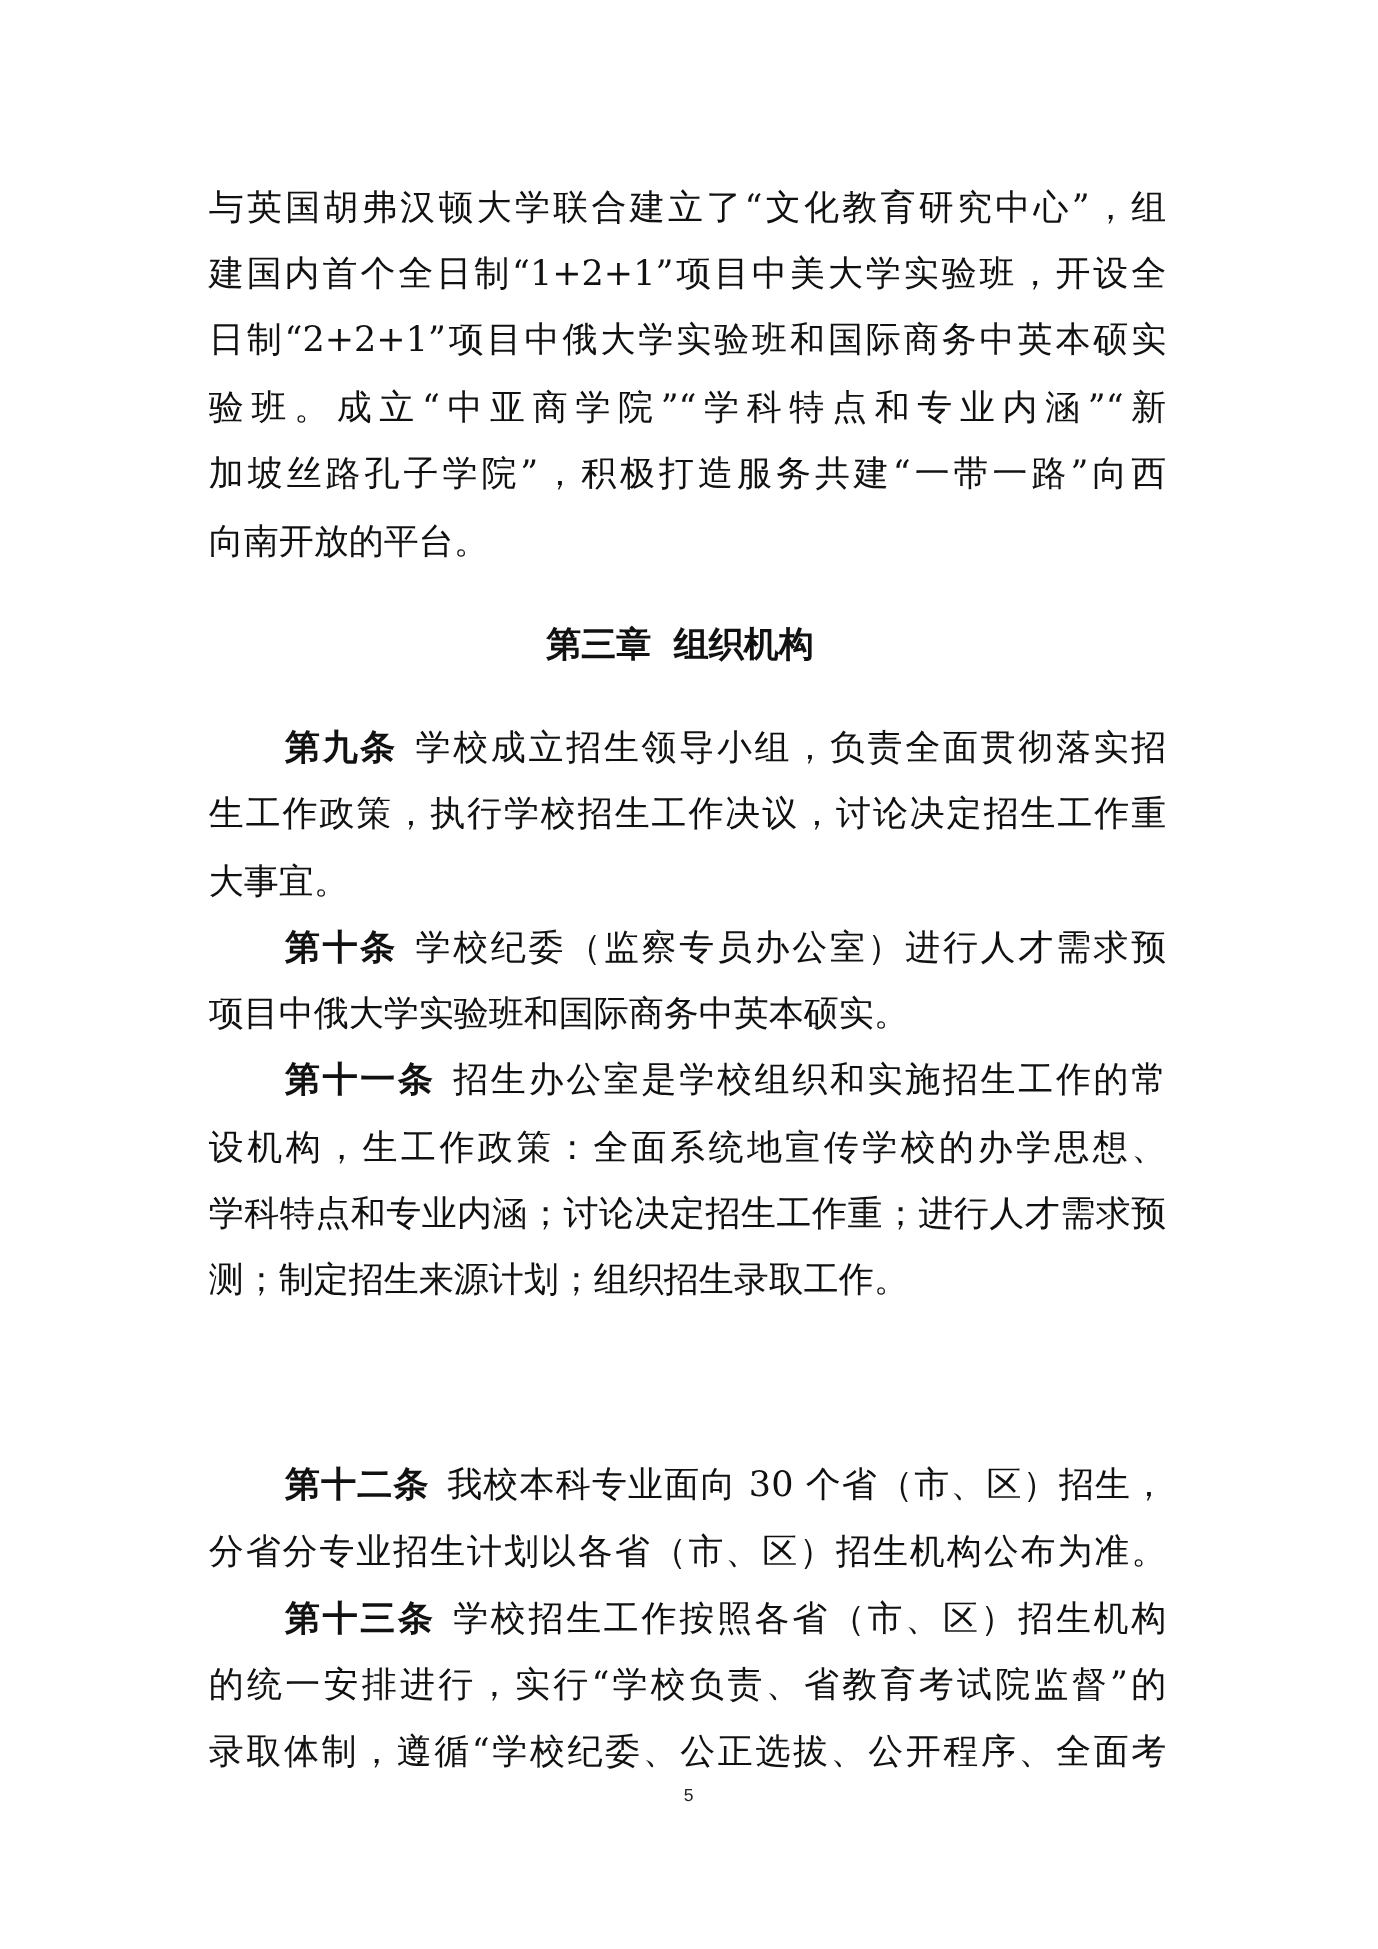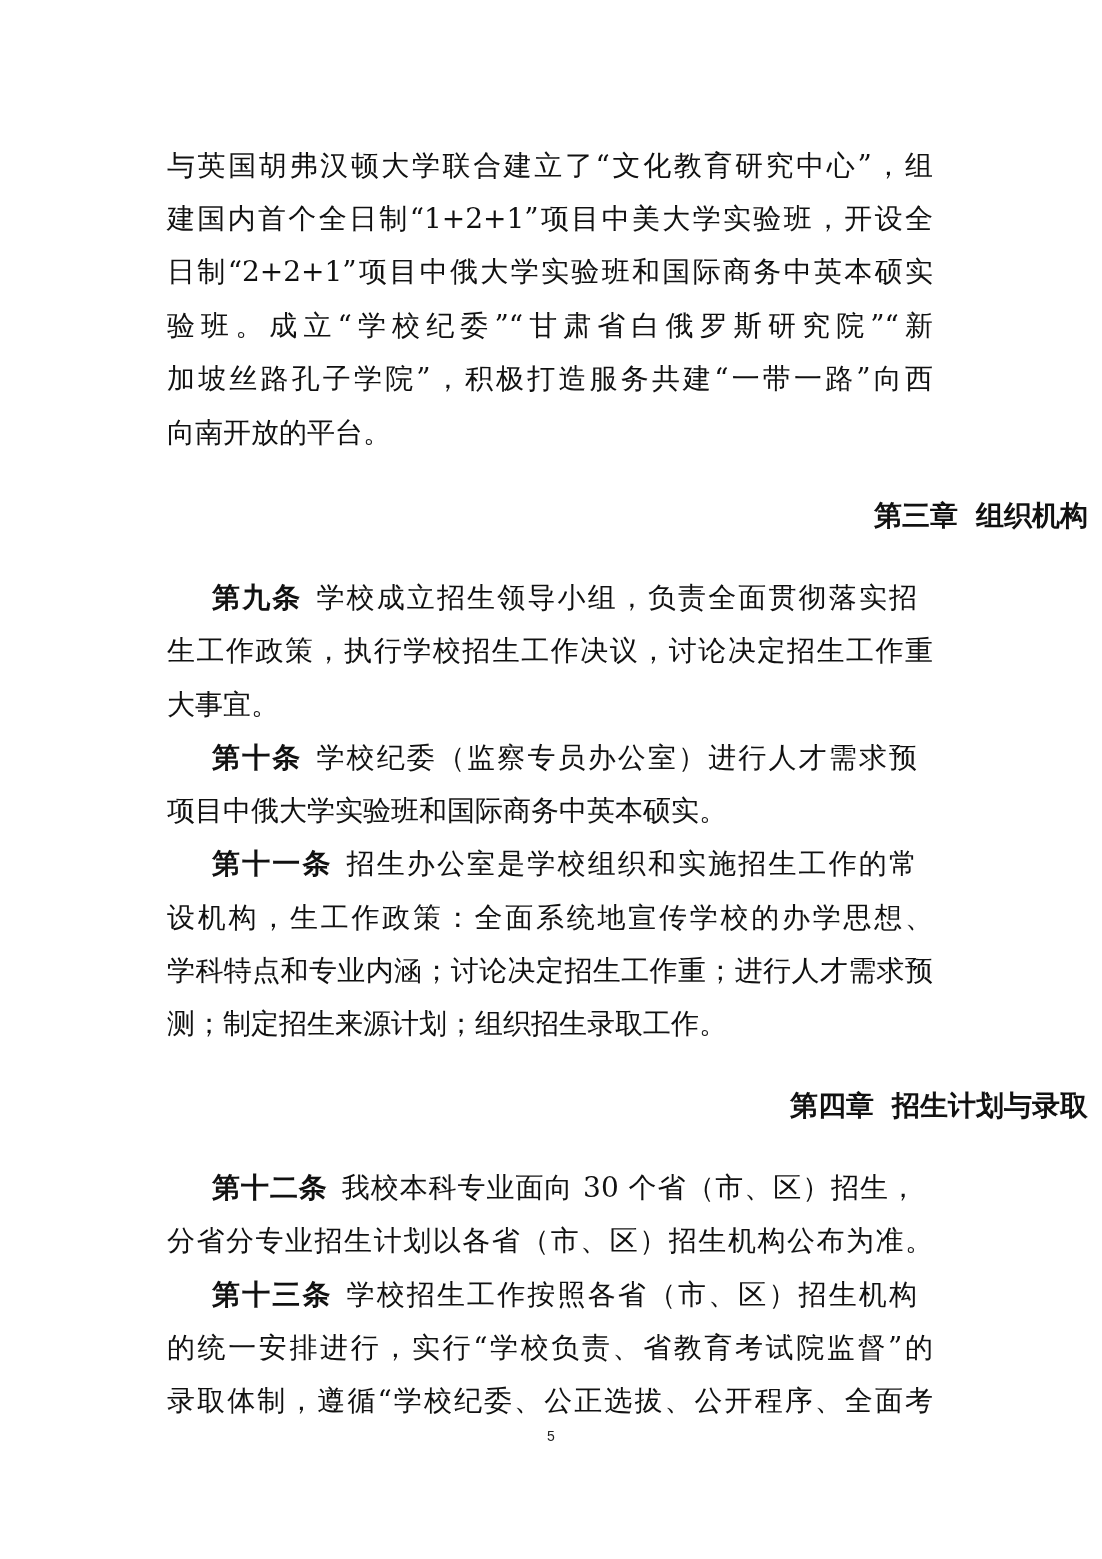--- a/index.html
+++ b/index.html
@@ -31,33 +31,33 @@
       line-height: 40px;
       white-space: nowrap;
       text-align: justify;
       text-align-last: justify;
       letter-spacing: 0px;
     }
     .line.last {
       text-align-last: left;
     }
     .line.indent {
-      left: 212px;
+      left: 228px;
       width: 705px;
     }
     .article-label {
       font-weight: bold;
       font-family: "DejaVu Sans", "Liberation Sans", sans-serif;
       margin-right: 14px;
     }
     .chapter {
       position: absolute;
       left: 0;
       width: 1088px;
-      text-align: right;
+      text-align: center;
       font-size: 28px;
       line-height: 40px;
       font-weight: bold;
       font-family: "DejaVu Sans", "Liberation Sans", sans-serif;
       white-space: nowrap;
     }
     .chapter .gap { display: inline-block; width: 18px; }
     .page-number {
       position: absolute;
       top: 1428px;
@@ -71,21 +71,21 @@
   </style>
 </head>
 <body>
 
 <div class="page">
 
   <div>
     <div class="line" style="top:146px">与英国胡弗汉顿大学联合建立了“文化教育研究中心”，组</div>
     <div class="line" style="top:199px">建国内首个全日制“1+2+1”项目中美大学实验班，开设全</div>
     <div class="line" style="top:252px">日制“2+2+1”项目中俄大学实验班和国际商务中英本硕实</div>
-    <div class="line" style="top:306px">验班。成立“学校纪委”“甘肃省白俄罗斯研究院”“新</div>
+    <div class="line" style="top:306px">验班。成立“中亚商学院”“学科特点和专业内涵”“新</div>
     <div class="line" style="top:359px">加坡丝路孔子学院”，积极打造服务共建“一带一路”向西</div>
     <div class="line last" style="top:413px">向南开放的平台。</div>
   </div>
 
   <div class="chapter" style="top:496px">
     <span>第三章</span><span class="gap"></span><span>组织机构</span>
   </div>
 
   <div>
     <div class="line indent" style="top:578px">
@@ -104,23 +104,20 @@
 
   <div>
     <div class="line indent" style="top:844px">
       <span class="article-label">第十一条</span><span>招生办公室是学校组织和实施招生工作的常</span>
     </div>
     <div class="line" style="top:898px">设机构，生工作政策：全面系统地宣传学校的办学思想、</div>
     <div class="line" style="top:951px">学科特点和专业内涵；讨论决定招生工作重；进行人才需求预</div>
     <div class="line last" style="top:1004px">测；制定招生来源计划；组织招生录取工作。</div>
   </div>
 
-  <div class="chapter" style="top:1086px">
-    <span>第四章</span><span class="gap"></span><span>招生计划与录取</span>
-  </div>
 
   <div>
     <div class="line indent" style="top:1168px">
       <span class="article-label">第十二条</span><span>我校本科专业面向 30 个省（市、区）招生，</span>
     </div>
     <div class="line" style="top:1221px">分省分专业招生计划以各省（市、区）招生机构公布为准。</div>
   </div>
 
   <div>
     <div class="line indent" style="top:1275px">

